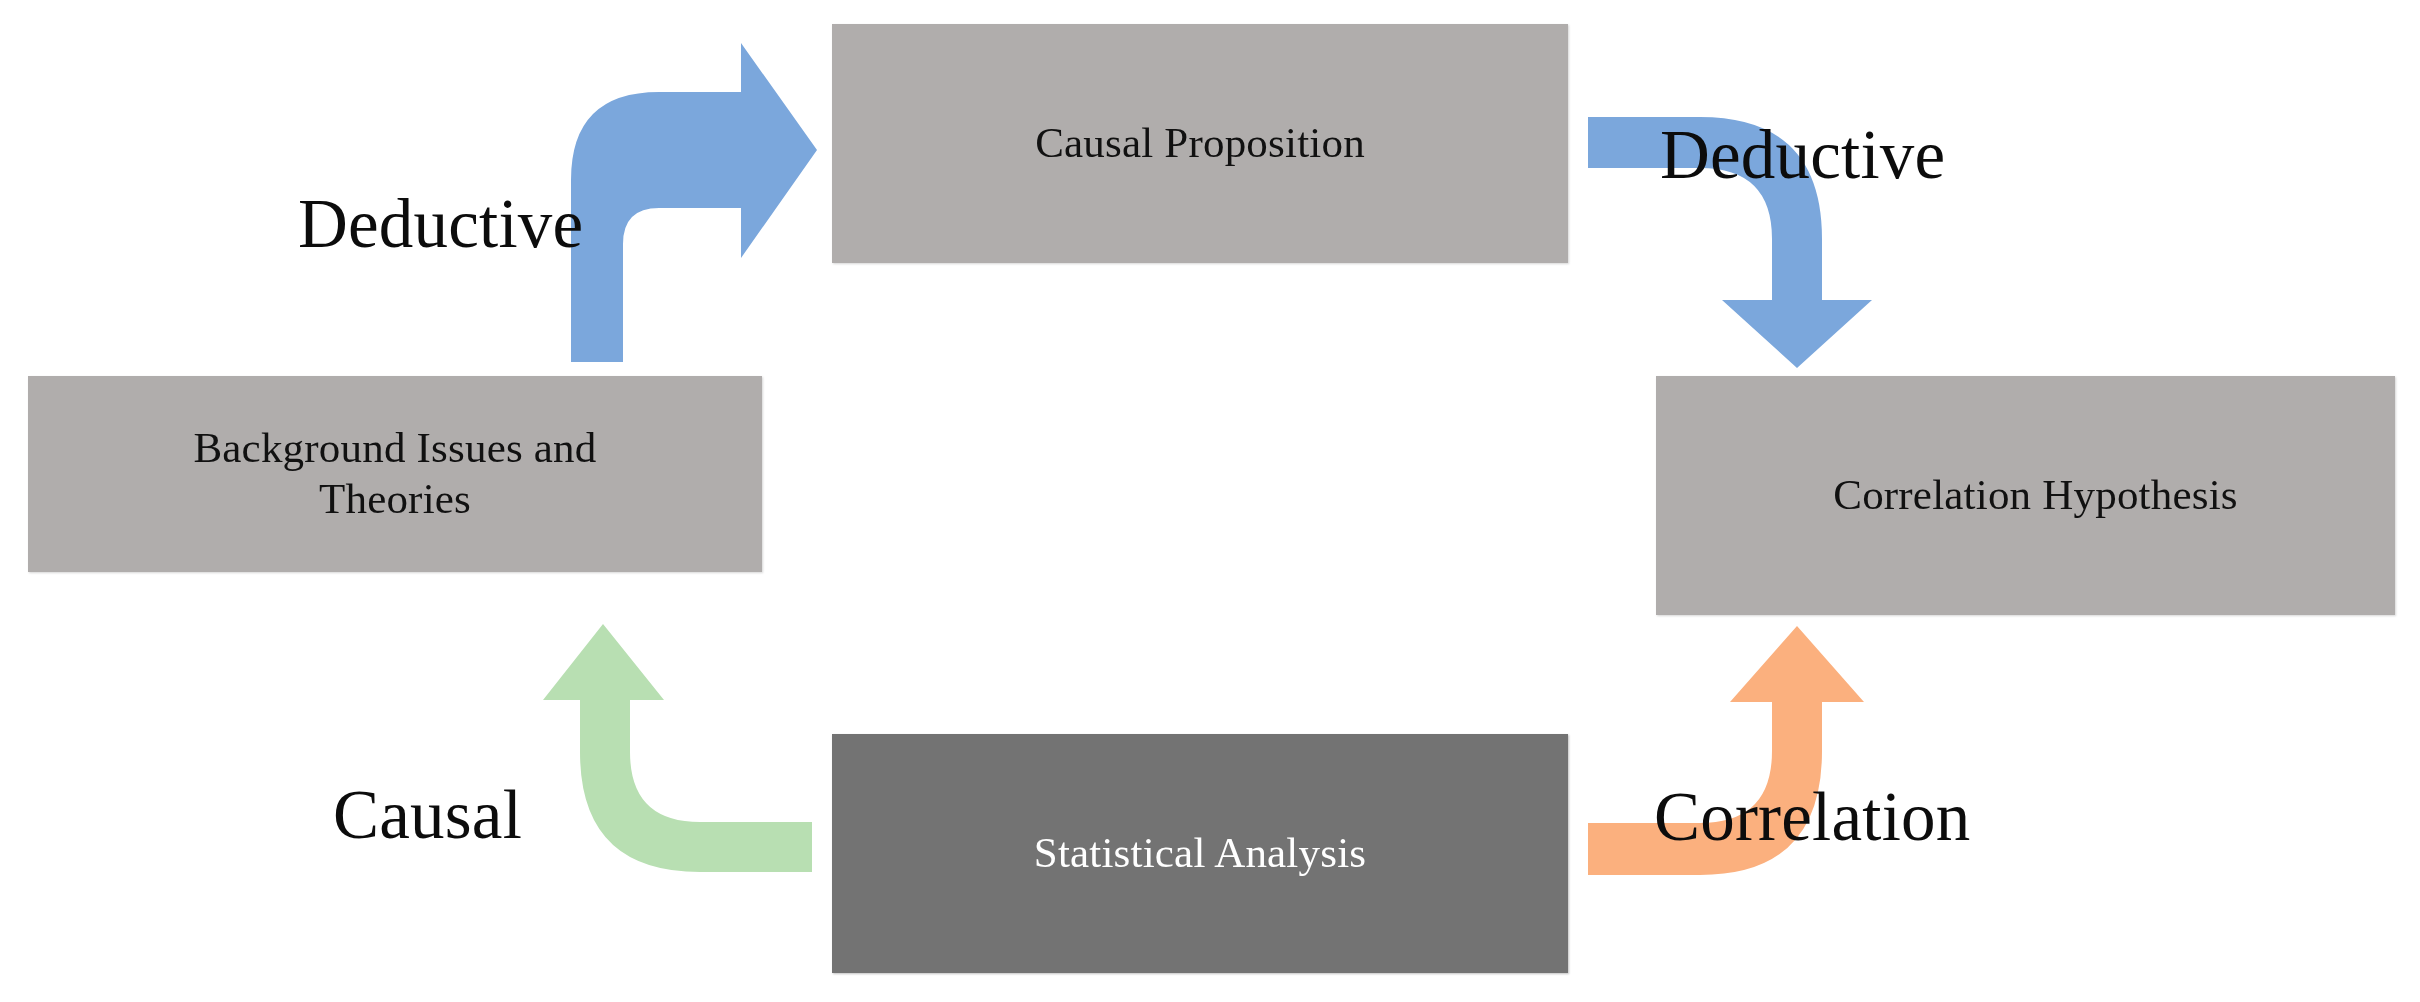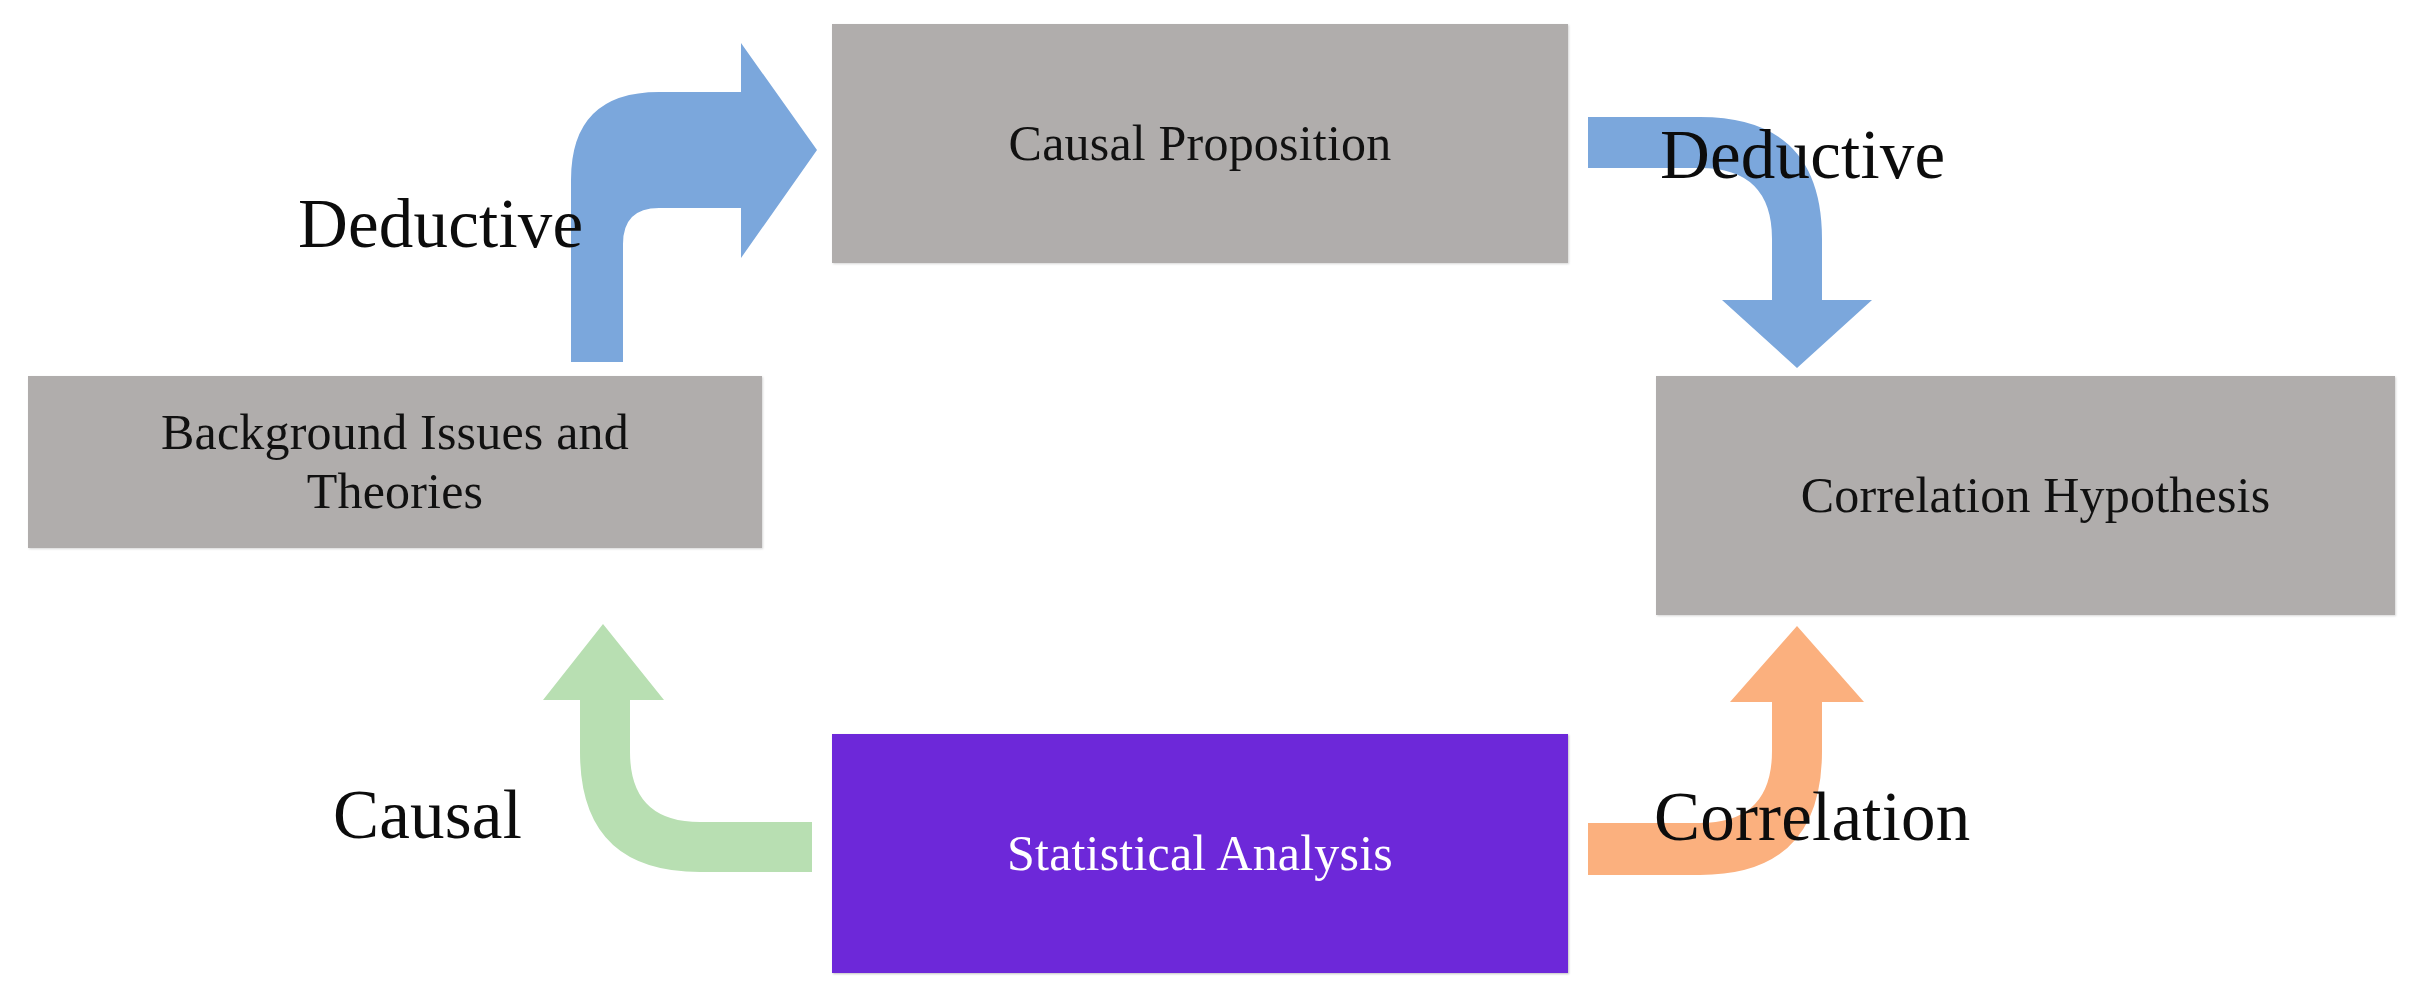--- a/index.html
+++ b/index.html
@@ -18,32 +18,32 @@
   .node {
     position: absolute;
     display: flex;
     align-items: center;
     justify-content: center;
     text-align: center;
     box-sizing: border-box;
     z-index: 5;
   }
   .node-label {
-    font-size: 50px;
+    font-size: 43px;
     line-height: 1.18;
     letter-spacing: 0.2px;
     white-space: pre-line;
   }
   .node.gray {
     background: #b0adac;
     box-shadow: 1px 1px 2px rgba(0,0,0,0.16);
   }
   .node.gray .node-label { color: #111111; }
   .node.black {
-    background: #6d28d9;
+    background: #737373;
     box-shadow: 1px 1px 2px rgba(0,0,0,0.25);
   }
   .node.black .node-label { color: #ffffff; }
 
   .arrow-svg {
     position: absolute;
     left: 0;
     top: 0;
     width: 2420px;
     height: 1002px;
@@ -112,21 +112,21 @@
          L 1730,702
          L 1797,626
          L 1864,702
          L 1822,702
          L 1822,751
          Q 1822,875 1700,875
          L 1588,875
          Z"></path>
   </svg>
 
-  <div class="node gray" style="left:28px; top:376px; width:734px; height:172px;">
+  <div class="node gray" style="left:28px; top:376px; width:734px; height:196px;">
     <span class="node-label">Background Issues and
 Theories</span>
   </div>
 
   <div class="node gray" style="left:832px; top:24px; width:736px; height:239px;">
     <span class="node-label">Causal Proposition</span>
   </div>
 
   <div class="node gray" style="left:1656px; top:376px; width:739px; height:239px;padding-left:20px;">
     <span class="node-label">Correlation Hypothesis</span>

